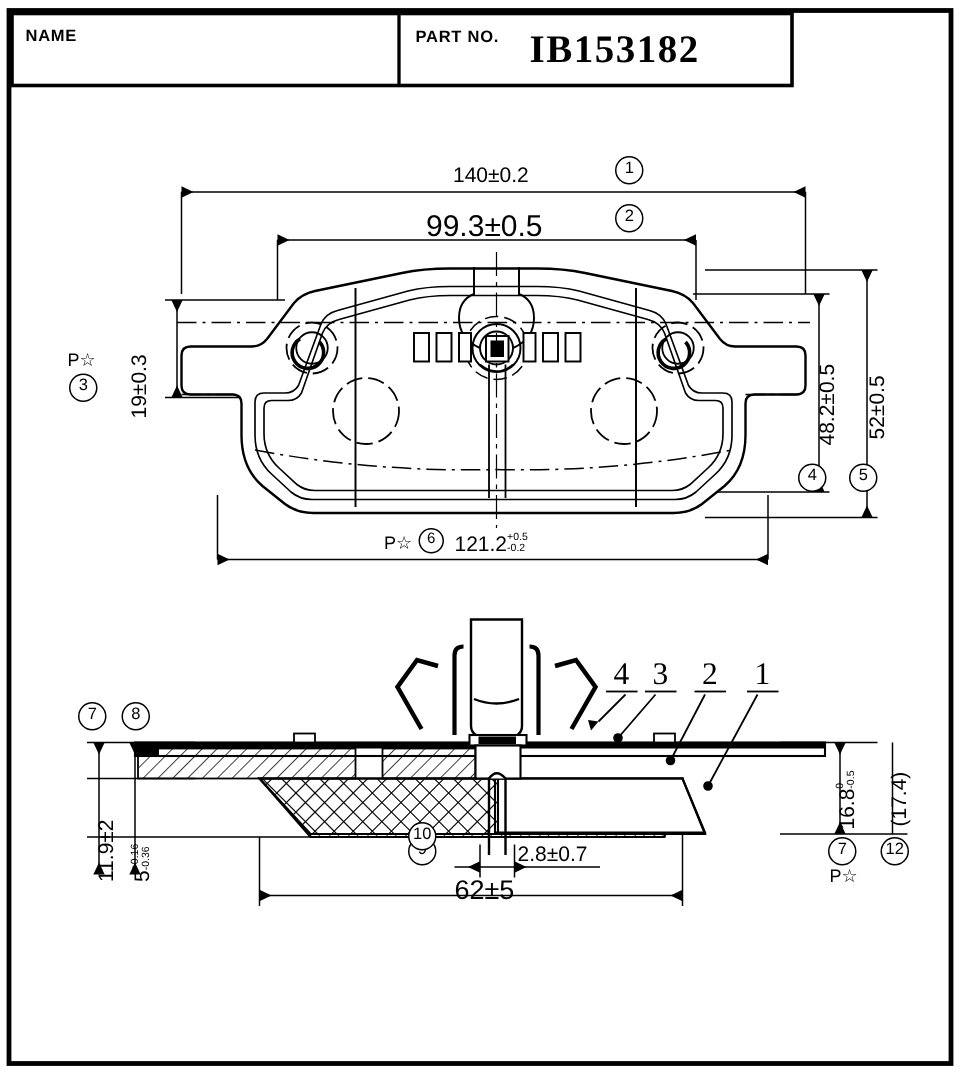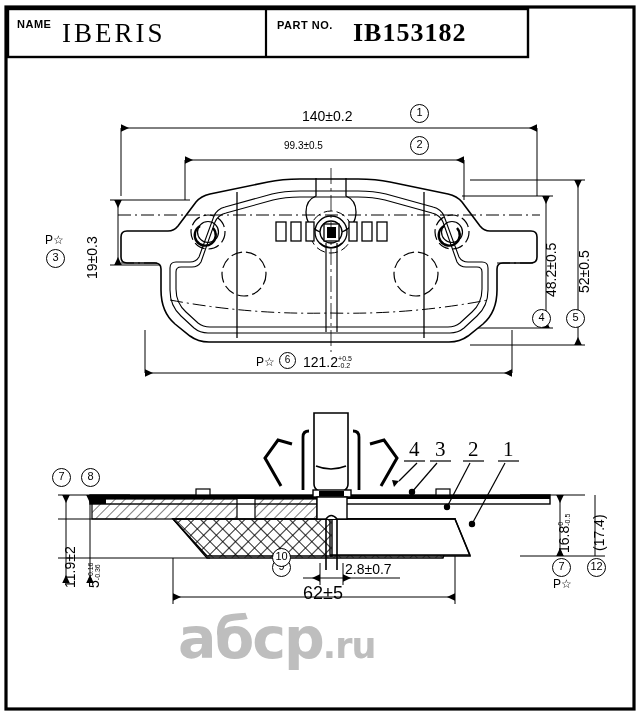--- a/index.html
+++ b/index.html
@@ -263,28 +263,27 @@
 
     <line x1="173" y1="558" x2="173" y2="604"></line>
     <line x1="455" y1="556" x2="455" y2="604"></line>
     <line x1="173" y1="597" x2="455" y2="597"></line>
     <path d="M173 593.2 l8 3.8 -8 3.8 z" fill="#000" stroke="none"></path>
     <path d="M455 593.2 l-8 3.8 8 3.8 z" fill="#000" stroke="none"></path>
   </g>
 </svg>
 
 <div class="lbl" style="left:17px;top:18px;font-size:11px;font-weight:bold;letter-spacing:.5px;">NAME</div>
-<div class="lbl serif" style="left:62px;top:18px;font-size:27px;letter-spacing:3px;">IBERIS</div>
 <div class="lbl" style="left:277px;top:19px;font-size:11px;font-weight:bold;letter-spacing:.5px;">PART NO.</div>
 <div class="lbl serif" style="left:353px;top:18px;font-size:26px;letter-spacing:1px;font-weight:bold;">IB153182</div>
 
 <div class="lbl" style="left:302px;top:108px;font-size:14px;">140±0.2</div>
 <div class="circ" style="left:410px;top:104px;">1</div>
 
-<div class="lbl" style="left:284px;top:140px;font-size:10px;">99.3±0.5</div>
+<div class="lbl" style="left:284px;top:140px;font-size:20px;">99.3±0.5</div>
 <div class="circ" style="left:410px;top:136px;">2</div>
 
 <div class="lbl" style="left:45px;top:233px;font-size:12px;">P☆</div>
 <div class="circ" style="left:46px;top:249px;">3</div>
 <div class="lbl vert" style="left:84px;top:279px;font-size:14px;transform:rotate(-90deg);">19±0.3</div>
 
 <div class="lbl vert" style="left:543px;top:297px;font-size:14px;transform:rotate(-90deg);">48.2±0.5</div>
 <div class="circ" style="left:532px;top:309px;">4</div>
 
 <div class="lbl vert" style="left:576px;top:293px;font-size:14px;transform:rotate(-90deg);">52±0.5</div>
@@ -327,17 +326,14 @@
 <div class="circ" style="left:552px;top:558px;">7</div>
 <div class="circ" style="left:587px;top:558px;">12</div>
 <div class="lbl" style="left:553px;top:577px;font-size:12px;">P☆</div>
 
 <div class="circ" style="left:272px;top:558px;">9</div>
 <div class="lbl" style="left:345px;top:561px;font-size:14px;">2.8±0.7</div>
 
 <div class="circ" style="left:272px;top:548px;">10</div>
 <div class="lbl" style="left:303px;top:583px;font-size:18px;">62±5</div>
 
-<div id="wm">
-  <span>абср</span><small>.ru</small>
+
 </div>
 
-</div>
-
 </body></html>

